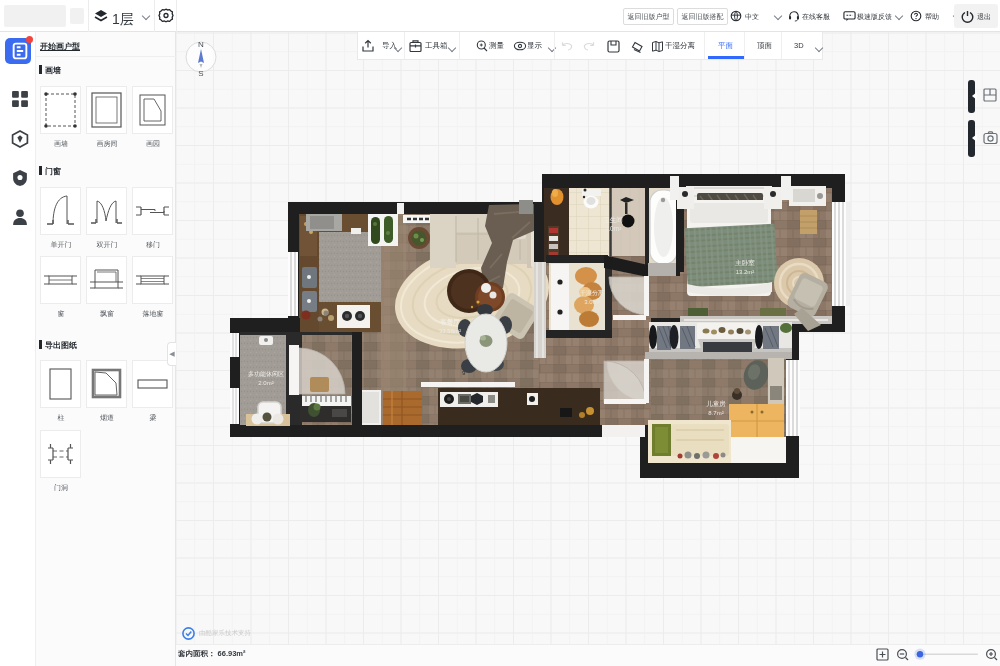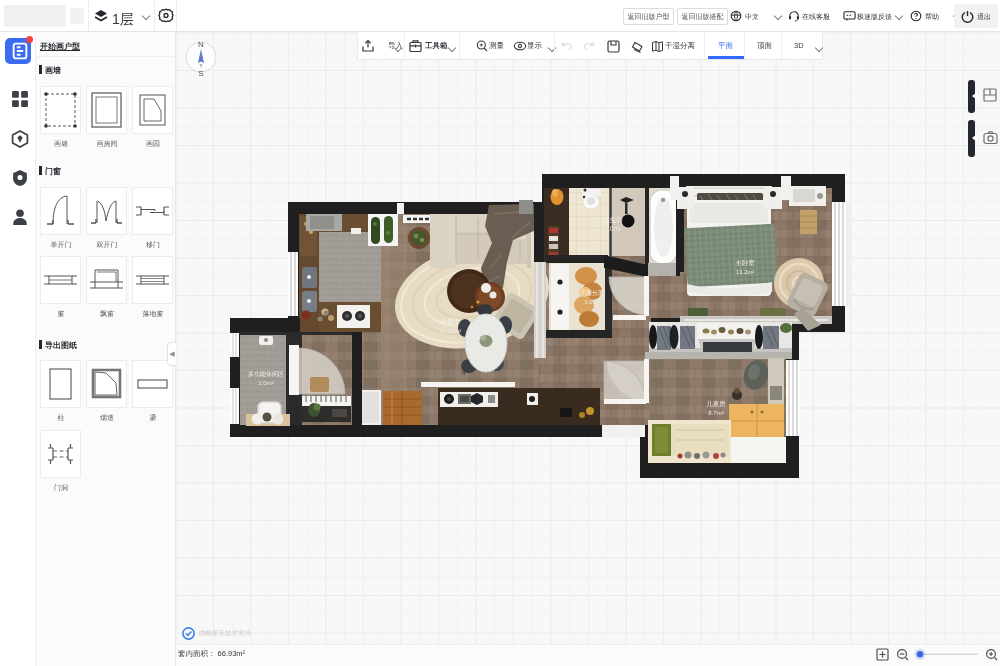--- a/index.html
+++ b/index.html
@@ -356,27 +356,27 @@
 <text x="23" y="41" font-size="8" fill="#4a4f55" text-anchor="middle" font-family="Liberation Sans">S</text>
 <path d="M23 14 L26 28 L23 26.5 L20 28 Z" fill="#5b7ad0"></path>
 <path d="M21.5 29 L24.5 29 L23 33 Z" fill="#b9b9b9"></path>
 </svg>
 
 <div id="toolbar">
  <svg width="14" height="14" viewBox="0 0 14 14" style="position:absolute;left:3px;top:7px;">
         <path d="M7 1.5 L7 8.5 M4.2 4.2 L7 1.5 L9.8 4.2" fill="none" stroke="#33383e" stroke-width="1.2"></path>
         <path d="M2 7.5 V12 H12 V7.5" fill="none" stroke="#33383e" stroke-width="1.2"></path>
       </svg>
- <span class="ti" style="left:30px;">导入</span>
+ <span class="ti" style="left:24px;">导入</span>
       <span class="chev" style="position:absolute;left:32px;top:12px;"></span>
  <svg width="13" height="14" viewBox="0 0 13 14" style="position:absolute;left:51px;top:7px;">
         <rect x="1" y="3.5" width="11" height="9" rx="1" fill="none" stroke="#33383e" stroke-width="1.2"></rect>
         <path d="M4 3.5 V1.8 H9 V3.5 M1 6.8 H12 M6.5 5.4 V8.4" stroke="#33383e" stroke-width="1.2" fill="none"></path>
       </svg>
- <span class="ti" style="left:67px;font-weight:bold;">工具箱</span>
+ <span class="ti" style="left:67px;">工具箱</span>
       <span class="chev" style="position:absolute;left:86px;top:12px;"></span>
  <i class="vsep" style="left:46px;"></i>
  <i class="vsep" style="left:101px;"></i>
  <svg width="14" height="14" viewBox="0 0 14 14" style="position:absolute;left:117px;top:7px;">
         <circle cx="6.3" cy="6" r="4" fill="none" stroke="#33383e" stroke-width="1.1"></circle>
         <path d="M9 9 L12 12" stroke="#33383e" stroke-width="1.1"></path>
         <path d="M4.8 6 H7.8 M6.3 4.5 V7.5" stroke="#33383e" stroke-width="0.9"></path>
       </svg>
  <span class="ti" style="left:131px;font-family:Liberation Mono, monospace;">测量</span>
  <svg width="14" height="14" viewBox="0 0 14 14" style="position:absolute;left:155px;top:7px;">
@@ -587,21 +587,21 @@
 
 <div id="bottombar"></div>
 
 <div style="position:absolute;left:182px;top:627px;z-index:21;display:flex;align-items:center;">
  <svg width="13" height="13" viewBox="0 0 13 13">
         <circle cx="6.5" cy="6.5" r="5.6" fill="none" stroke="#3d7fe8" stroke-width="1.6"></circle>
         <path d="M4 6.5 L6 8.5 L9.3 4.6" fill="none" stroke="#3d7fe8" stroke-width="1.5"></path>
       </svg>
  <span style="font-size:6.5px;color:#c9c9c9;margin-left:4px;">由酷家乐技术支持</span>
 </div>
-<div style="position:absolute;left:178px;top:649px;z-index:21;font-size:7.5px;color:#33383e;">套内面积： 66.93m²</div>
+<div style="position:absolute;left:178px;top:649px;z-index:21;font-size:7.5px;color:#33383e;font-weight:bold;">套内面积： 66.93m²</div>
 
 <div style="position:absolute;left:968px;top:80px;width:7px;height:33px;background:#23272e;border-radius:3px;z-index:21;"></div>
 <div style="position:absolute;left:968px;top:120px;width:7px;height:37px;background:#23272e;border-radius:3px;z-index:21;"></div>
 <div style="position:absolute;left:968px;top:92px;width:0;height:0;border:4px solid transparent;border-right:5px solid #fff;z-index:22;"></div>
 <div style="position:absolute;left:968px;top:134px;width:0;height:0;border:4px solid transparent;border-right:5px solid #fff;z-index:22;"></div>
 <svg width="14" height="14" viewBox="0 0 14 14" style="position:absolute;left:983px;top:88px;z-index:21;">
       <rect x="1" y="1" width="12" height="12" rx="1" fill="none" stroke="#6b7077" stroke-width="1.2"></rect>
       <path d="M1 7 H13 M7 1 V7" stroke="#6b7077" stroke-width="1.2"></path>
     </svg>
 <svg width="15" height="15" viewBox="0 0 15 15" style="position:absolute;left:983px;top:130px;z-index:21;">

